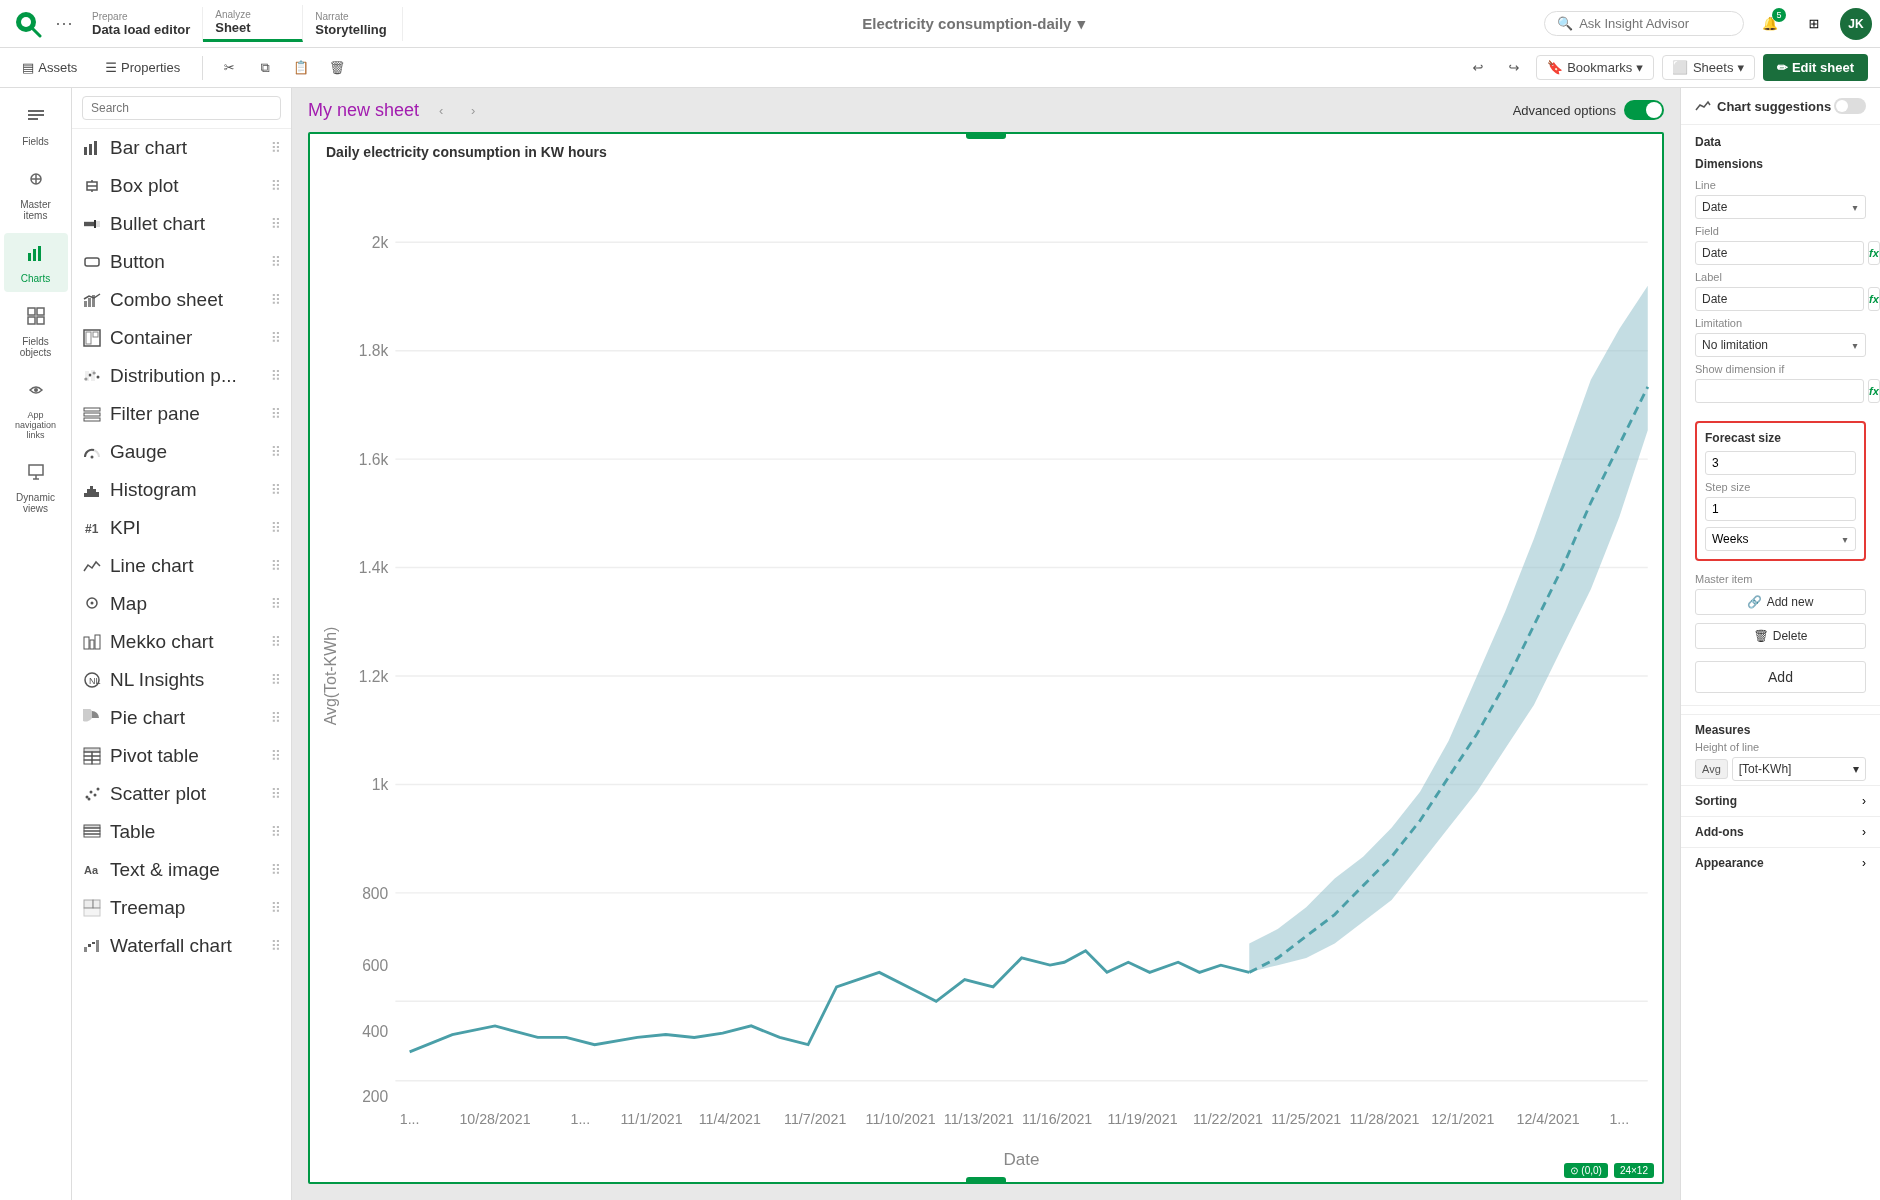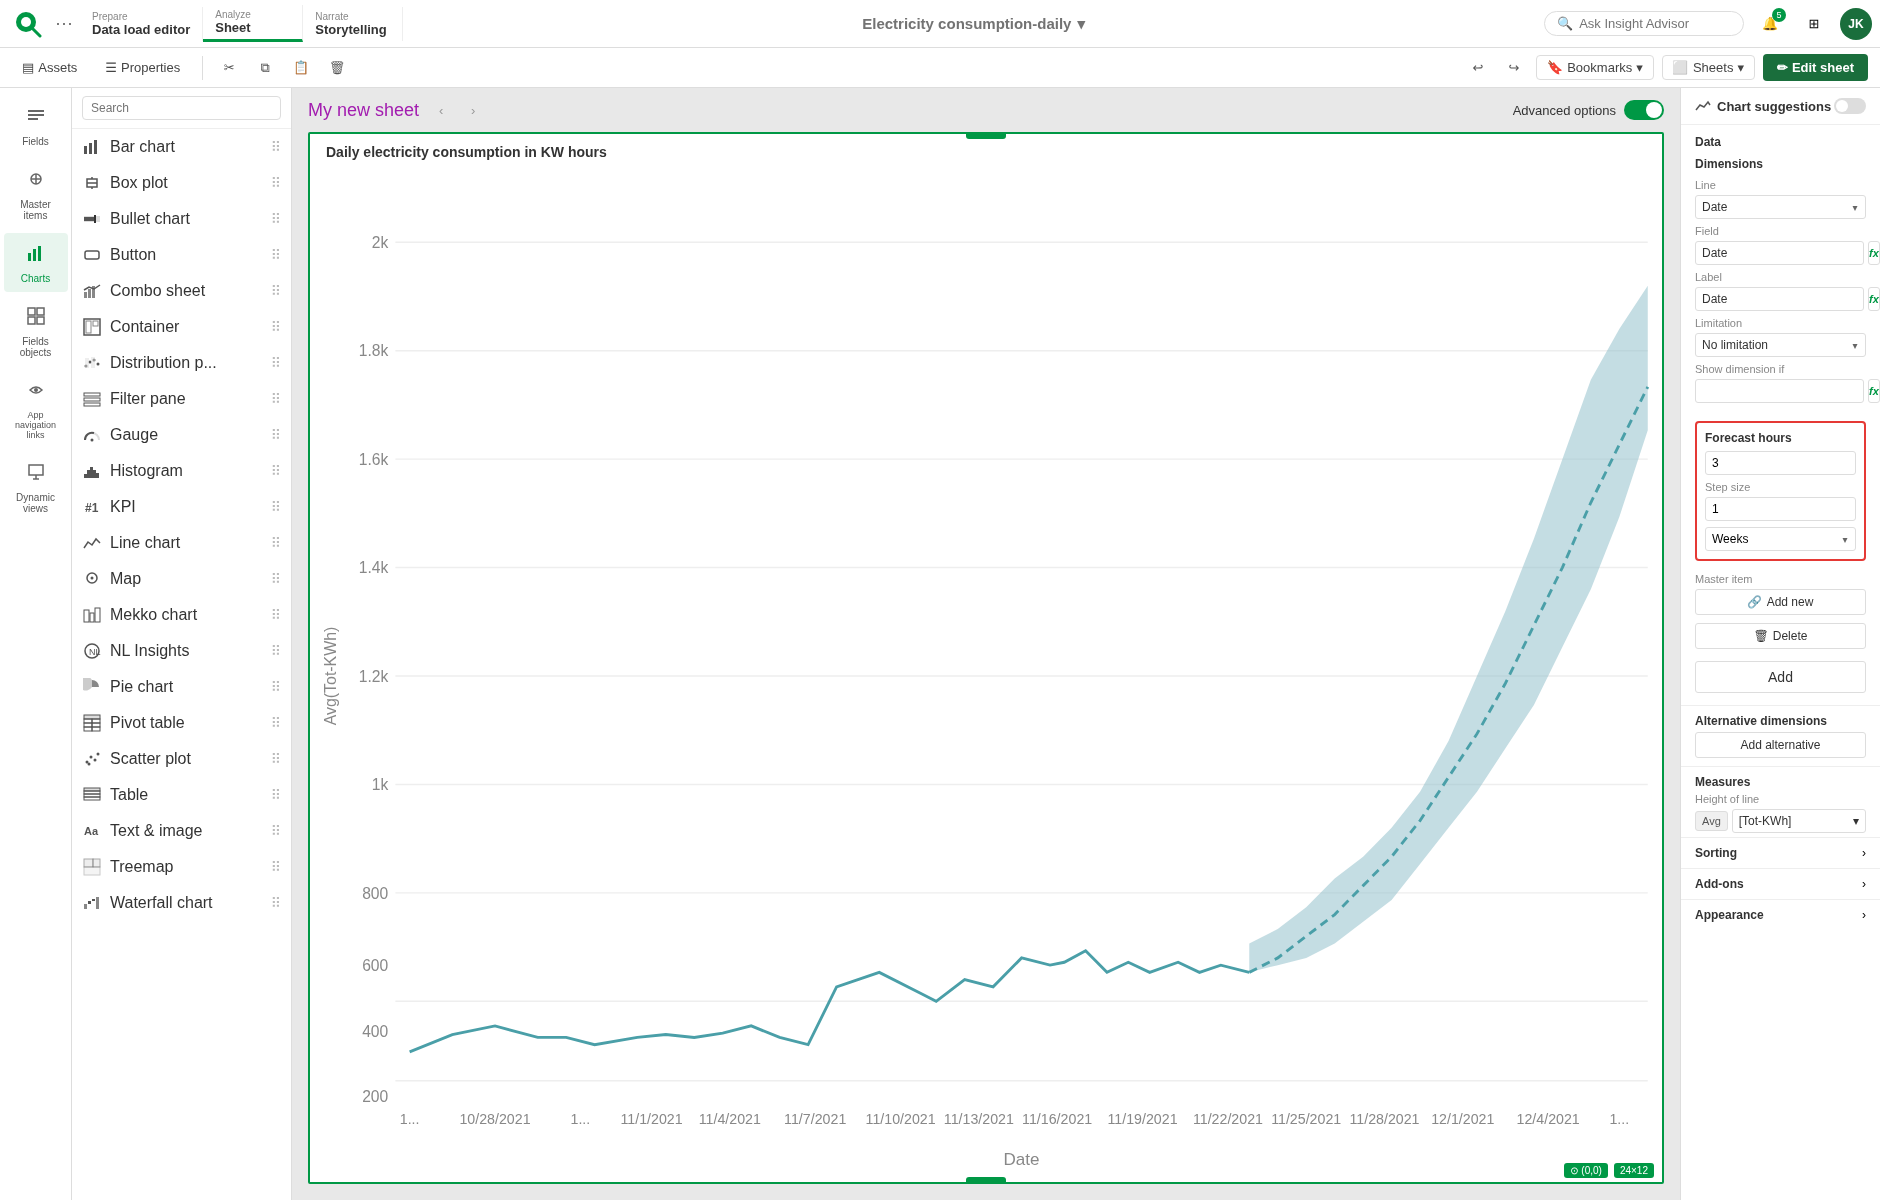--- a/index.html
+++ b/index.html
@@ -46,21 +46,21 @@
     .sidebar-item.active .si-label { color: #009845; }
 
     
     .charts-panel { width: 220px; background: #fff; border-right: 1px solid #ddd; display: flex; flex-direction: column; }
     .charts-search { padding: 8px 10px; border-bottom: 1px solid #eee; }
     .charts-search input { width: 100%; border: 1px solid #ddd; border-radius: 4px; padding: 4px 8px; font-size: 12px; outline: none; }
     .chart-list { overflow-y: auto; flex: 1; }
     .chart-item { display: flex; align-items: center; justify-content: space-between; padding: 8px 10px; cursor: pointer; }
     .chart-item-left { display: flex; align-items: center; gap: 8px; }
     .chart-item-icon { width: 20px; height: 20px; display: flex; align-items: center; justify-content: center; color: #555; font-size: 14px; }
-    .chart-item-label { font-size: 16px; color: #333; }
+    .chart-item-label { font-size: 19px; color: #333; }
     .chart-item-drag { color: #bbb; font-size: 14px; cursor: grab; }
 
     
     .sheet-area { flex: 1; background: #e8e8e8; padding: 0; display: flex; flex-direction: column; overflow: hidden; }
     .sheet-header { display: flex; align-items: center; padding: 8px 16px; background: #e8e8e8; gap: 8px; }
     .sheet-title { font-size: 18px; font-weight: 400; color: #a21caf; }
     .sheet-nav-btns { display: flex; gap: 4px; }
     .sheet-nav-btn { width: 28px; height: 28px; display: flex; align-items: center; justify-content: center; cursor: pointer; color: #999; border-radius: 4px; }
     .adv-options { display: flex; align-items: center; gap: 8px; margin-left: auto; }
     .adv-label { font-size: 13px; color: #333; }
@@ -712,21 +712,21 @@
       </div>
 
       <div class="sub-label">Show dimension if</div>
       <div class="show-dim-row" style="margin:0 0 6px;">
         <input class="field-input" type="text" value="" style="flex: 1 1 0%;">
         <button class="fx-btn">fx</button>
       </div>
     </div>
 
     <div class="forecast-section">
-      <div class="forecast-title">Forecast hours</div>
+      <div class="forecast-title">Forecast size</div>
       <input class="forecast-input" type="text" value="3" style="">
       <div class="sub-label" style="margin-bottom:4px;">Step size</div>
       <input class="forecast-input" type="text" value="1" style="">
       <div class="forecast-select-row">
         <select class="forecast-select">
           <option>Weeks</option>
           <option>Days</option>
           <option>Months</option>
           <option>Quarters</option>
           <option>Years</option>
@@ -750,26 +750,20 @@
       </div>
     </div>
 
     <div style="margin: 8px 14px;">
       <div class="add-new-btn" style="font-size:14px; padding:7px;">
         <span>Add</span>
       </div>
     </div>
 
     <div class="divider-h"></div>
-    <div class="sub-section">
-      <div class="sub-label" style="font-weight:600; color:#333; font-size:12px;">Alternative dimensions</div>
-      <div class="add-new-btn">
-        <span>Add alternative</span>
-      </div>
-    </div>
 
     <div class="divider-h"></div>
     <div class="sub-section">
       <div style="font-weight:600; color:#333; font-size:12px; margin-bottom:4px;">Measures</div>
       <div class="sub-label">Height of line</div>
       <div class="measures-row">
         <span class="measures-tag">Avg</span>
         <div class="measures-field">
           <span>[Tot-KWh]</span>
           <span>▾</span>

